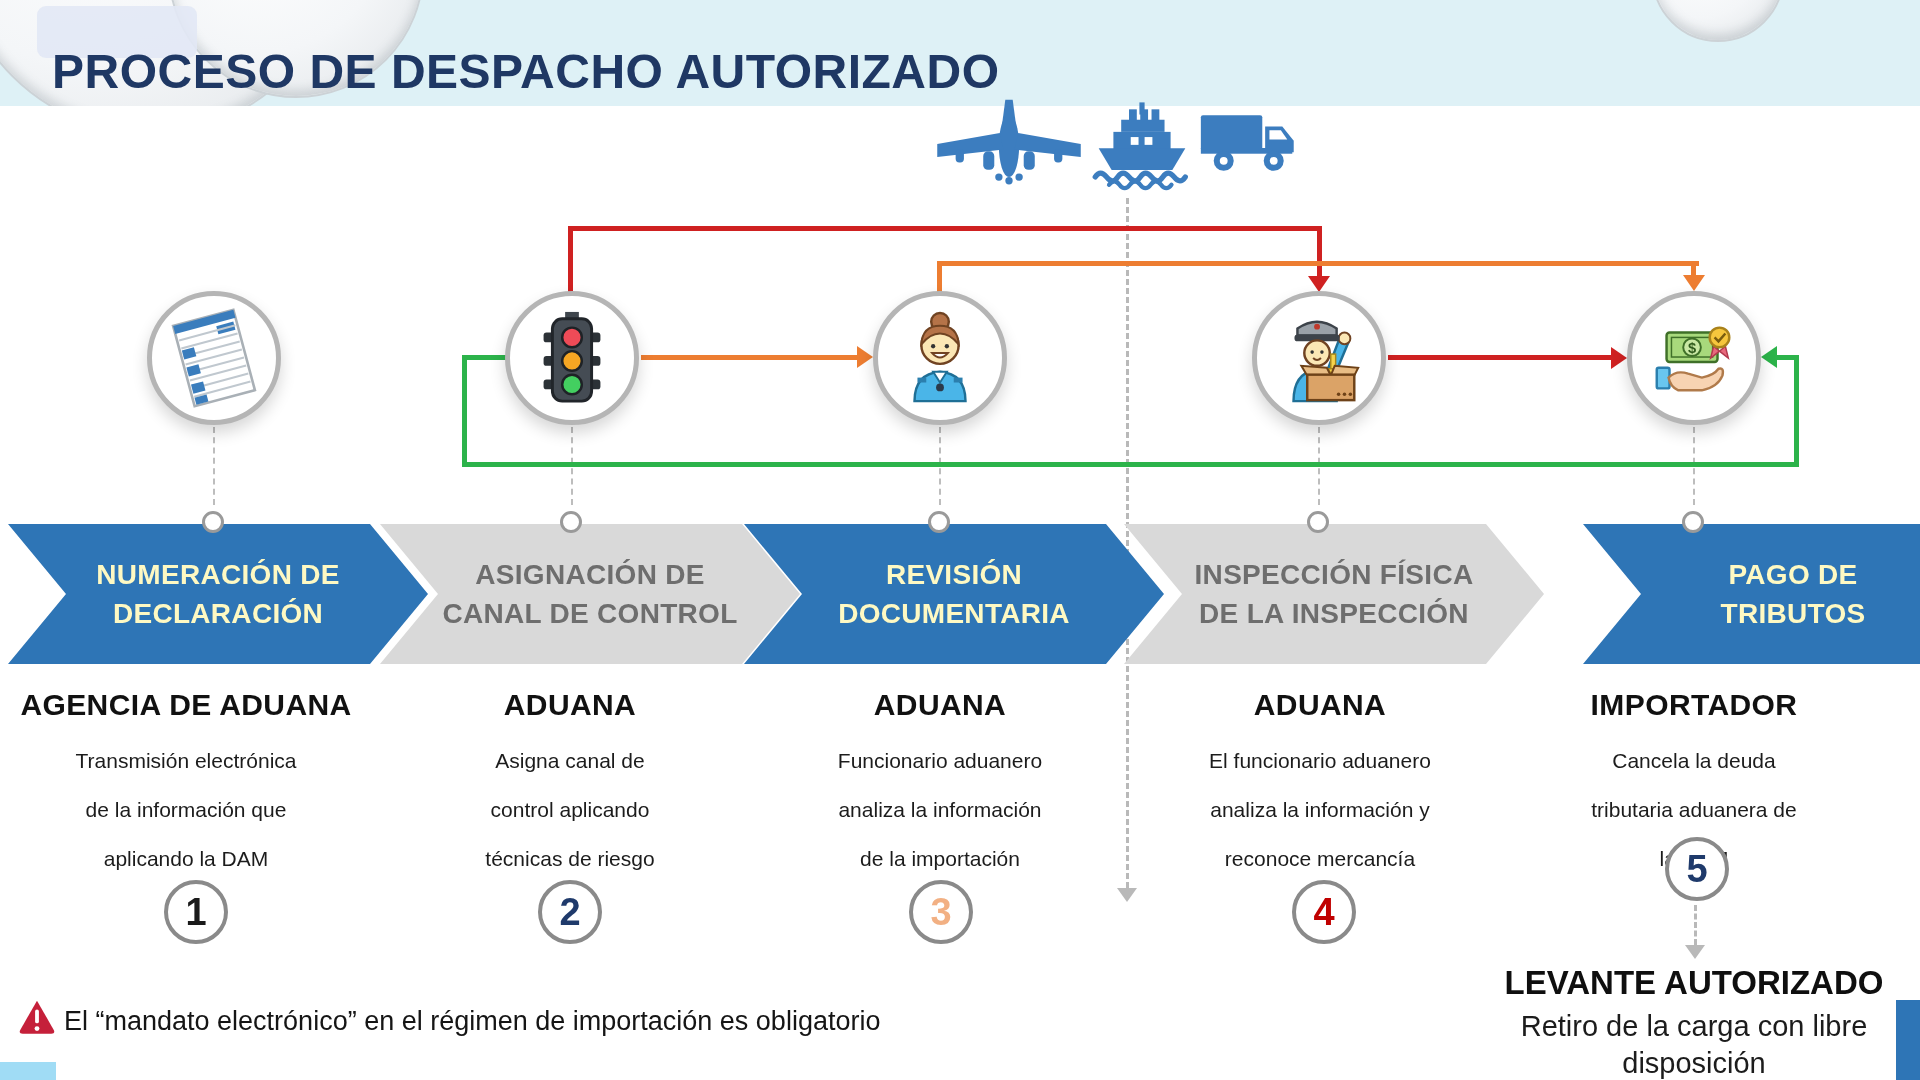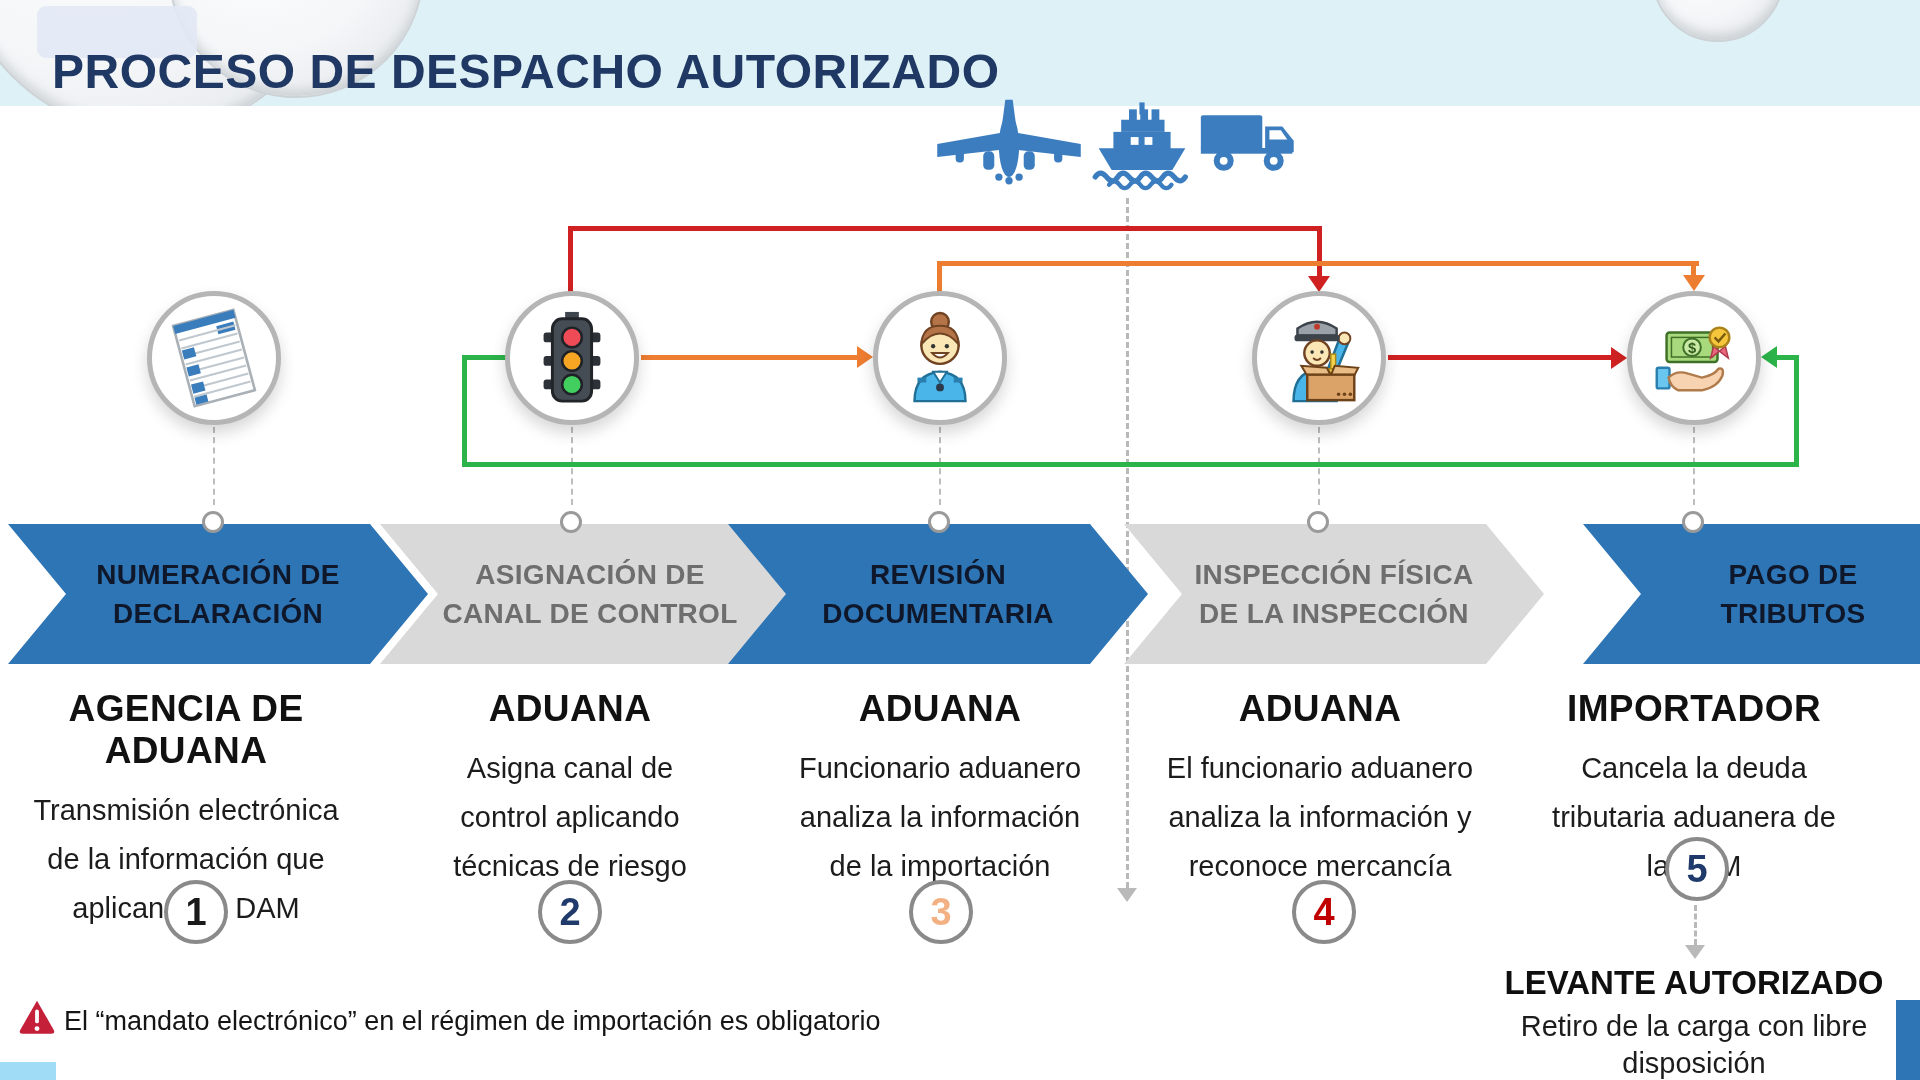--- a/index.html
+++ b/index.html
@@ -42,26 +42,26 @@
           display:flex; align-items:center; justify-content:center; z-index:3; }
   .dot { position:absolute; top:511px; width:22px; height:22px; box-sizing:border-box;
          border-radius:50%; background:#fff; border:3px solid #9a9a9a; z-index:4; }
   
   .chevron { position:absolute; top:524px; width:420px; height:140px; box-sizing:border-box;
              padding:0 58px; display:flex; flex-direction:column; justify-content:center;
              align-items:center; text-align:center; z-index:2;
              clip-path:polygon(0 0, 362px 0, 420px 50%, 362px 100%, 0 100%, 58px 50%);
              filter:drop-shadow(3px 5px 4px rgba(0,0,0,.25));
              font-weight:bold; font-size:28px; line-height:39px; letter-spacing:.3px; }
-  .chevron.blue { background:var(--blue,#2e75b6); color:#0f172a; }
+  .chevron.blue { background:var(--blue,#2e75b6); color:#fef9c3; }
   .chevron.gray { background:var(--chevron-gray,#d9d9d9); color:var(--chevron-gray-text,#6e6e6e); }
   
   .info { position:absolute; top:688px; width:360px; text-align:center; z-index:4; color:#1c1c1c; }
-  .info .actor { font-weight:bold; font-size:37px; letter-spacing:.4px; color:#111; margin-bottom:14px; }
-  .info .line { font-size:29px; line-height:49px; }
+  .info .actor { font-weight:bold; font-size:30px; letter-spacing:.4px; color:#111; margin-bottom:14px; }
+  .info .line { font-size:21px; line-height:49px; }
   .numcircle { position:absolute; width:64px; height:64px; box-sizing:border-box;
                border:4px solid #8a8a8a; border-radius:50%; background:#fff; z-index:4;
                display:flex; align-items:center; justify-content:center;
                font-size:38px; font-weight:bold; }
   
   .arrival { position:absolute; left:977px; top:903px; width:300px; text-align:center;
              color:var(--blue,#2e75b6); font-weight:bold; font-size:30px; line-height:38px; z-index:4; }
   .release-title { position:absolute; left:1494px; top:964px; width:400px; text-align:center;
              font-weight:bold; font-size:33px; color:#0f0f0f; z-index:4; }
   .release-desc { position:absolute; left:1494px; top:1008px; width:400px; text-align:center;
@@ -257,21 +257,21 @@
   </div>
 
   <div class="chevron blue" style="left:8px;">
     <div>NUMERACIÓN DE</div>
     <div>DECLARACIÓN</div>
   </div>
   <div class="chevron gray" style="left:380px;">
     <div>ASIGNACIÓN DE</div>
     <div>CANAL DE CONTROL</div>
   </div>
-  <div class="chevron blue" style="left:728px;">
+  <div class="chevron blue" style="left:744px;">
     <div>REVISIÓN</div>
     <div>DOCUMENTARIA</div>
   </div>
   <div class="chevron gray" style="left:1124px;">
     <div>INSPECCIÓN FÍSICA</div>
     <div>DE LA INSPECCIÓN</div>
   </div>
   <div class="chevron blue" style="left:1583px;">
     <div>PAGO DE</div>
     <div>TRIBUTOS</div>

